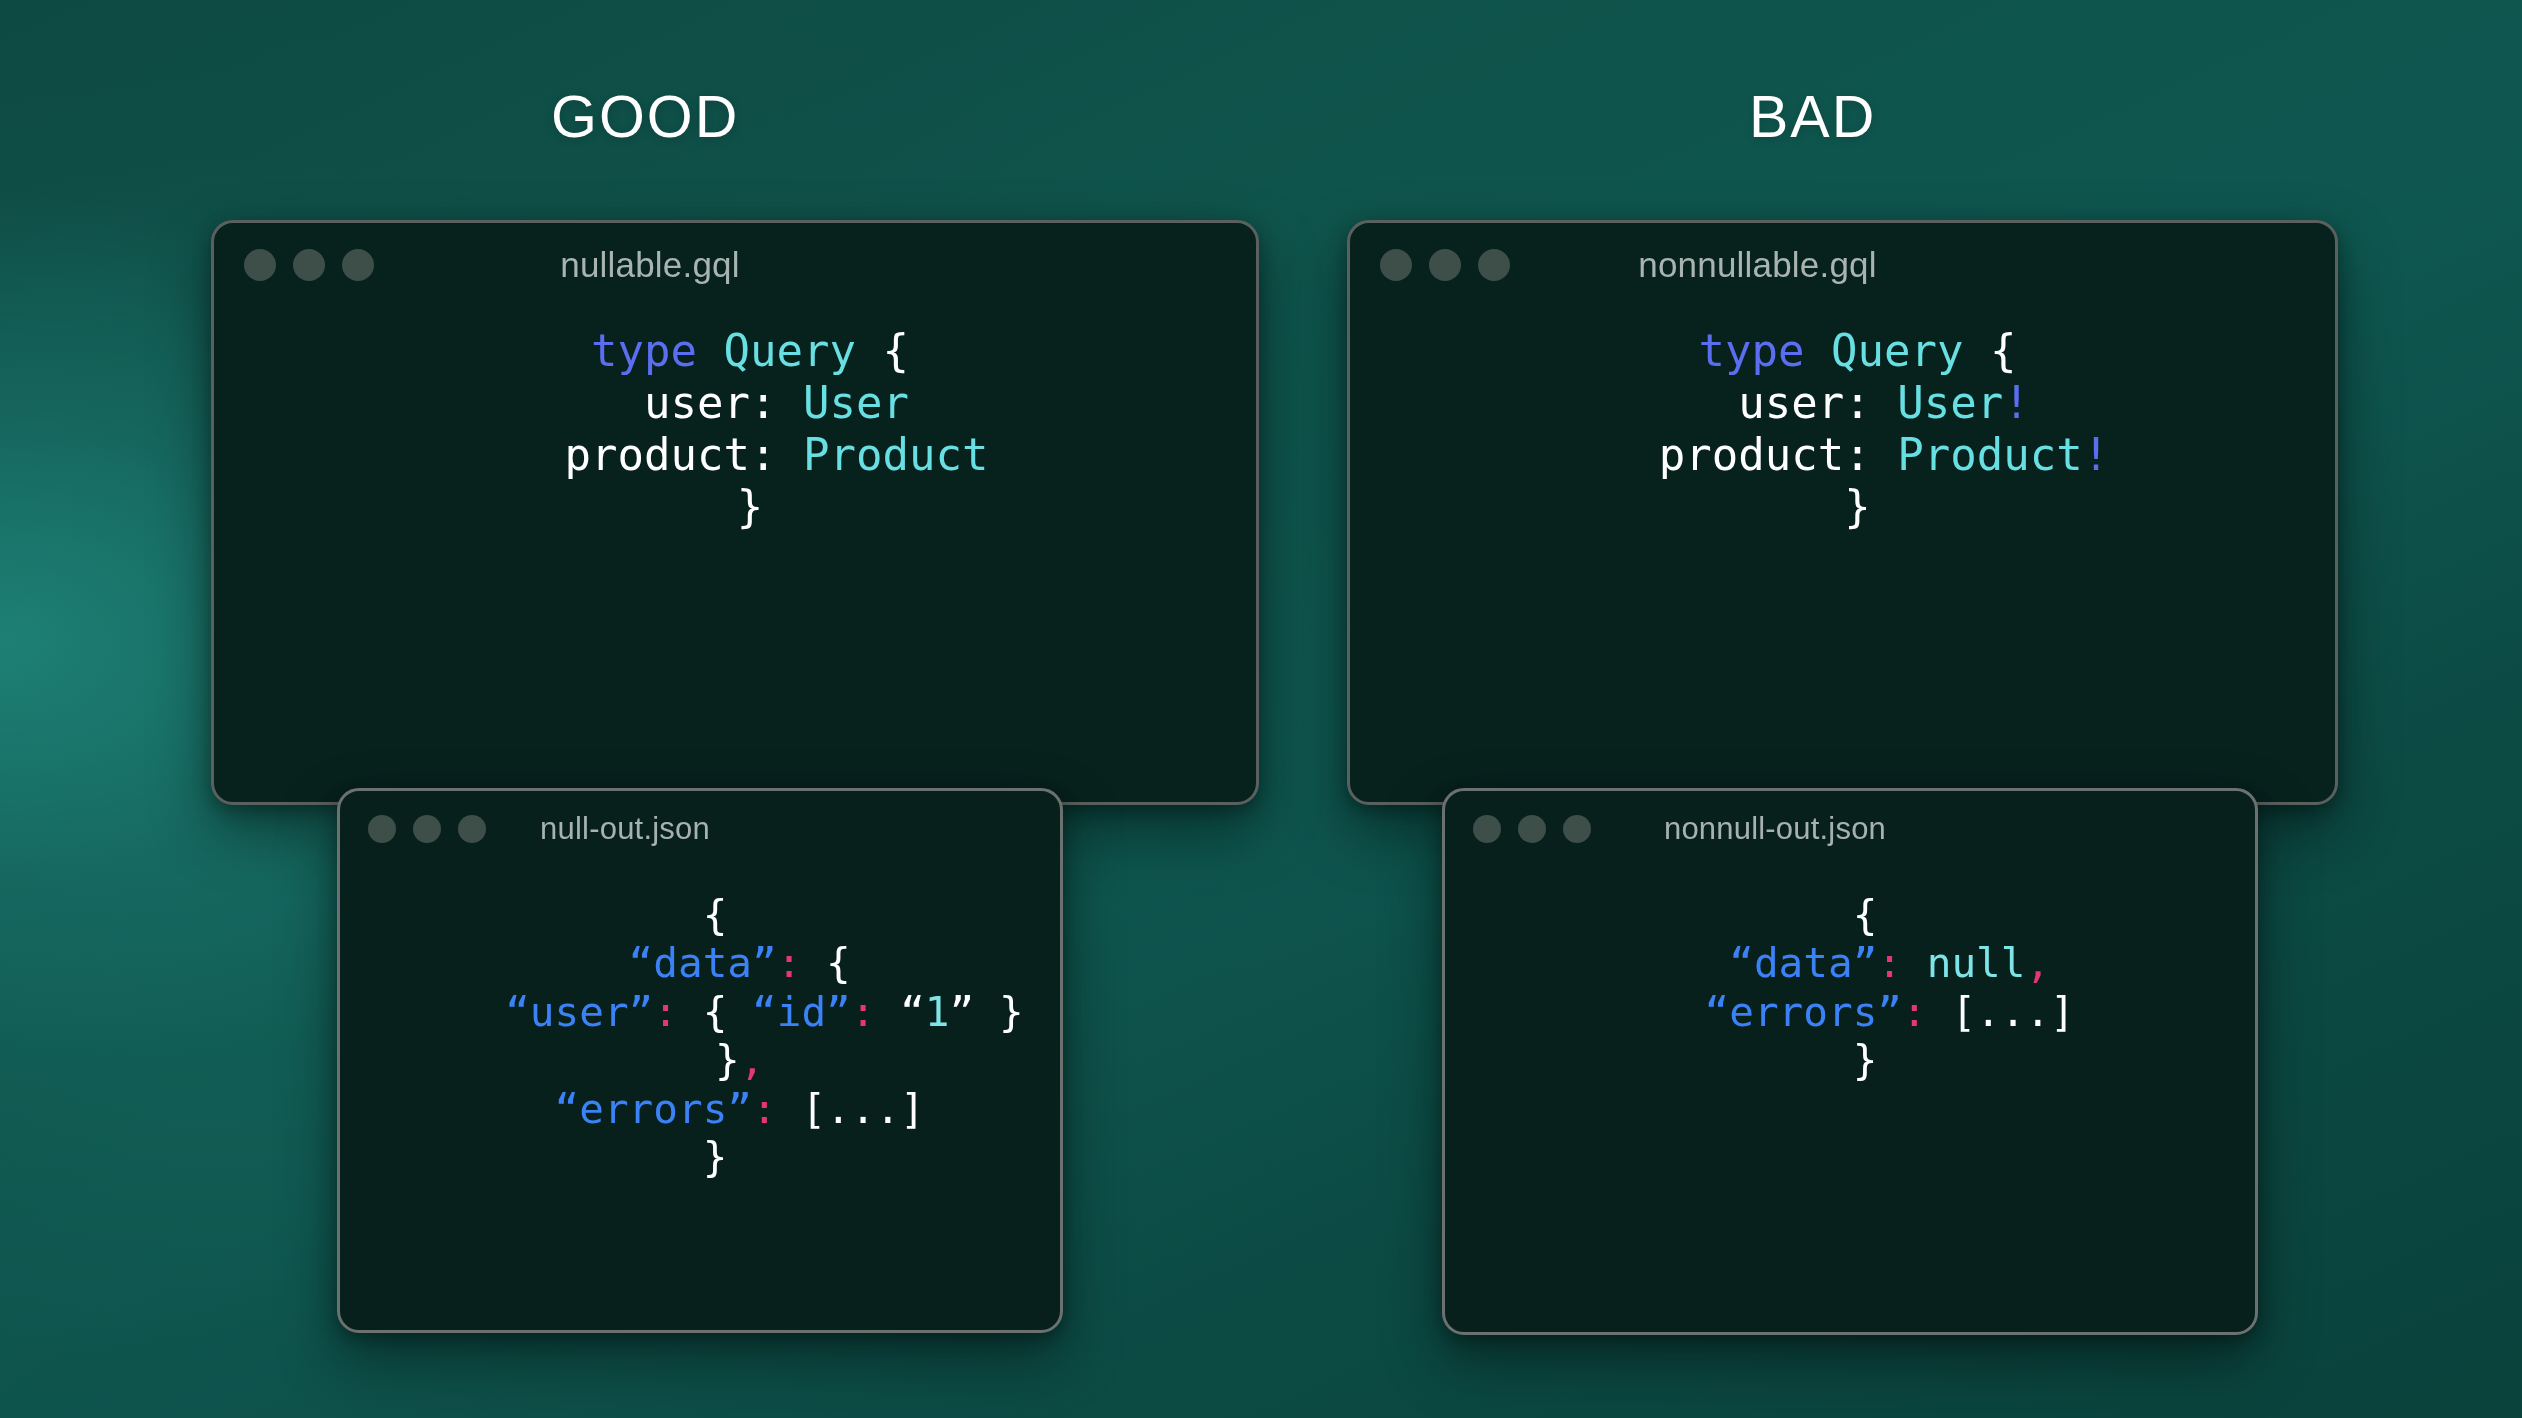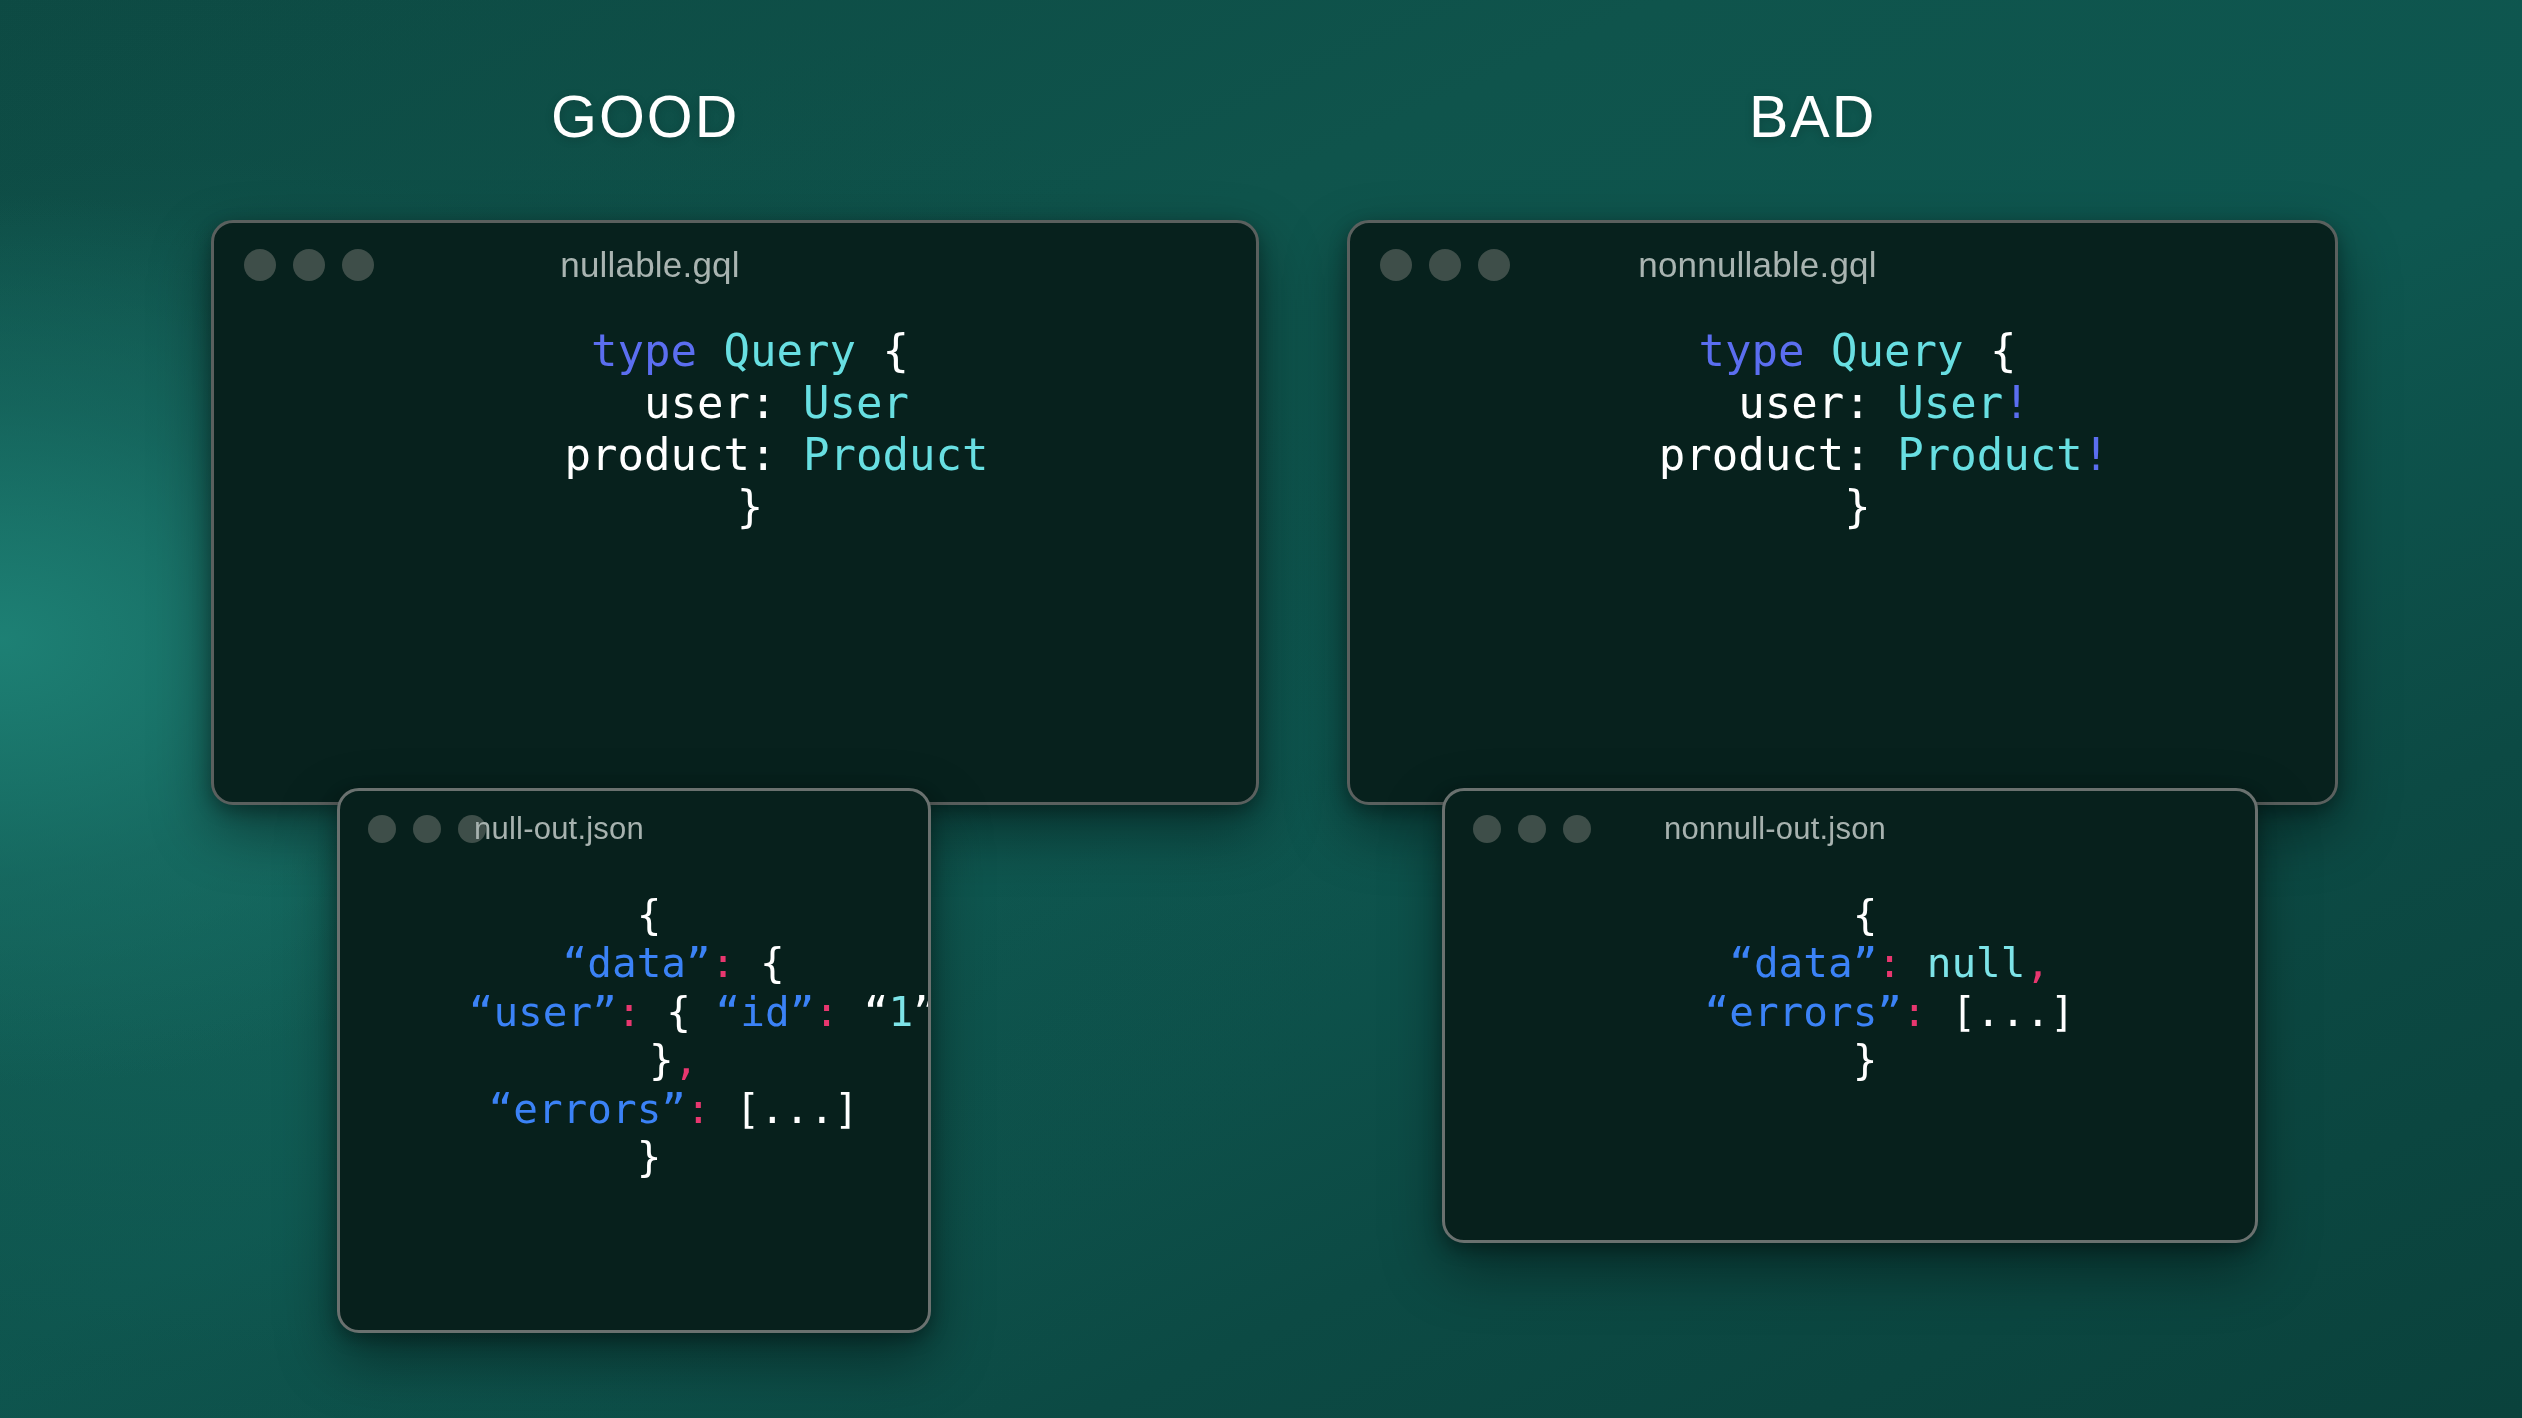--- a/index.html
+++ b/index.html
@@ -120,21 +120,21 @@
       <div class="dots">
         <span class="dot"></span>
         <span class="dot"></span>
         <span class="dot"></span>
       </div>
       <div class="win-title">nullable.gql</div>
     </div>
     <div class="code"><span class="ln"><span class="t-keyword">type</span><span class="t-punct"> </span><span class="t-type">Query</span><span class="t-punct"> {</span></span><span class="ln"><span class="t-punct">  user: </span><span class="t-type">User</span></span><span class="ln"><span class="t-punct">  product: </span><span class="t-type">Product</span></span><span class="ln"><span class="t-punct">}</span></span></div>
   </div>
 
-  <div class="window json-window" id="win-good-output" style="left:337px; top:788px; width:594px; height:545px;">
+  <div class="window json-window" id="win-good-output" style="left:337px; top:788px; width:726px; height:545px;">
     <div class="titlebar">
       <div class="dots">
         <span class="dot"></span>
         <span class="dot"></span>
         <span class="dot"></span>
       </div>
       <div class="win-title">null-out.json</div>
     </div>
     <div class="code"><span class="ln"><span class="t-punct">{</span></span><span class="ln"><span class="t-string">  “data”</span><span class="t-colon">:</span><span class="t-punct"> {</span></span><span class="ln"><span class="t-string">    “user”</span><span class="t-colon">:</span><span class="t-punct"> { </span><span class="t-string">“id”</span><span class="t-colon">:</span><span class="t-punct"> “</span><span class="t-value">1</span><span class="t-punct">” }</span></span><span class="ln"><span class="t-punct">  }</span><span class="t-comma">,</span></span><span class="ln"><span class="t-string">  “errors”</span><span class="t-colon">:</span><span class="t-punct"> [...]</span></span><span class="ln"><span class="t-punct">}</span></span></div>
   </div>
@@ -146,21 +146,21 @@
       <div class="dots">
         <span class="dot"></span>
         <span class="dot"></span>
         <span class="dot"></span>
       </div>
       <div class="win-title">nonnullable.gql</div>
     </div>
     <div class="code"><span class="ln"><span class="t-keyword">type</span><span class="t-punct"> </span><span class="t-type">Query</span><span class="t-punct"> {</span></span><span class="ln"><span class="t-punct">  user: </span><span class="t-type">User</span><span class="t-bang">!</span></span><span class="ln"><span class="t-punct">  product: </span><span class="t-type">Product</span><span class="t-bang">!</span></span><span class="ln"><span class="t-punct">}</span></span></div>
   </div>
 
-  <div class="window json-window" id="win-bad-output" style="left:1442px; top:788px; width:816px; height:455px;">
+  <div class="window json-window" id="win-bad-output" style="left:1442px; top:788px; width:816px; height:547px;">
     <div class="titlebar">
       <div class="dots">
         <span class="dot"></span>
         <span class="dot"></span>
         <span class="dot"></span>
       </div>
       <div class="win-title">nonnull-out.json</div>
     </div>
     <div class="code"><span class="ln"><span class="t-punct">{</span></span><span class="ln"><span class="t-string">  “data”</span><span class="t-colon">:</span><span class="t-punct"> </span><span class="t-value">null</span><span class="t-comma">,</span></span><span class="ln"><span class="t-string">  “errors”</span><span class="t-colon">:</span><span class="t-punct"> [...]</span></span><span class="ln"><span class="t-punct">}</span></span></div>
   </div>

